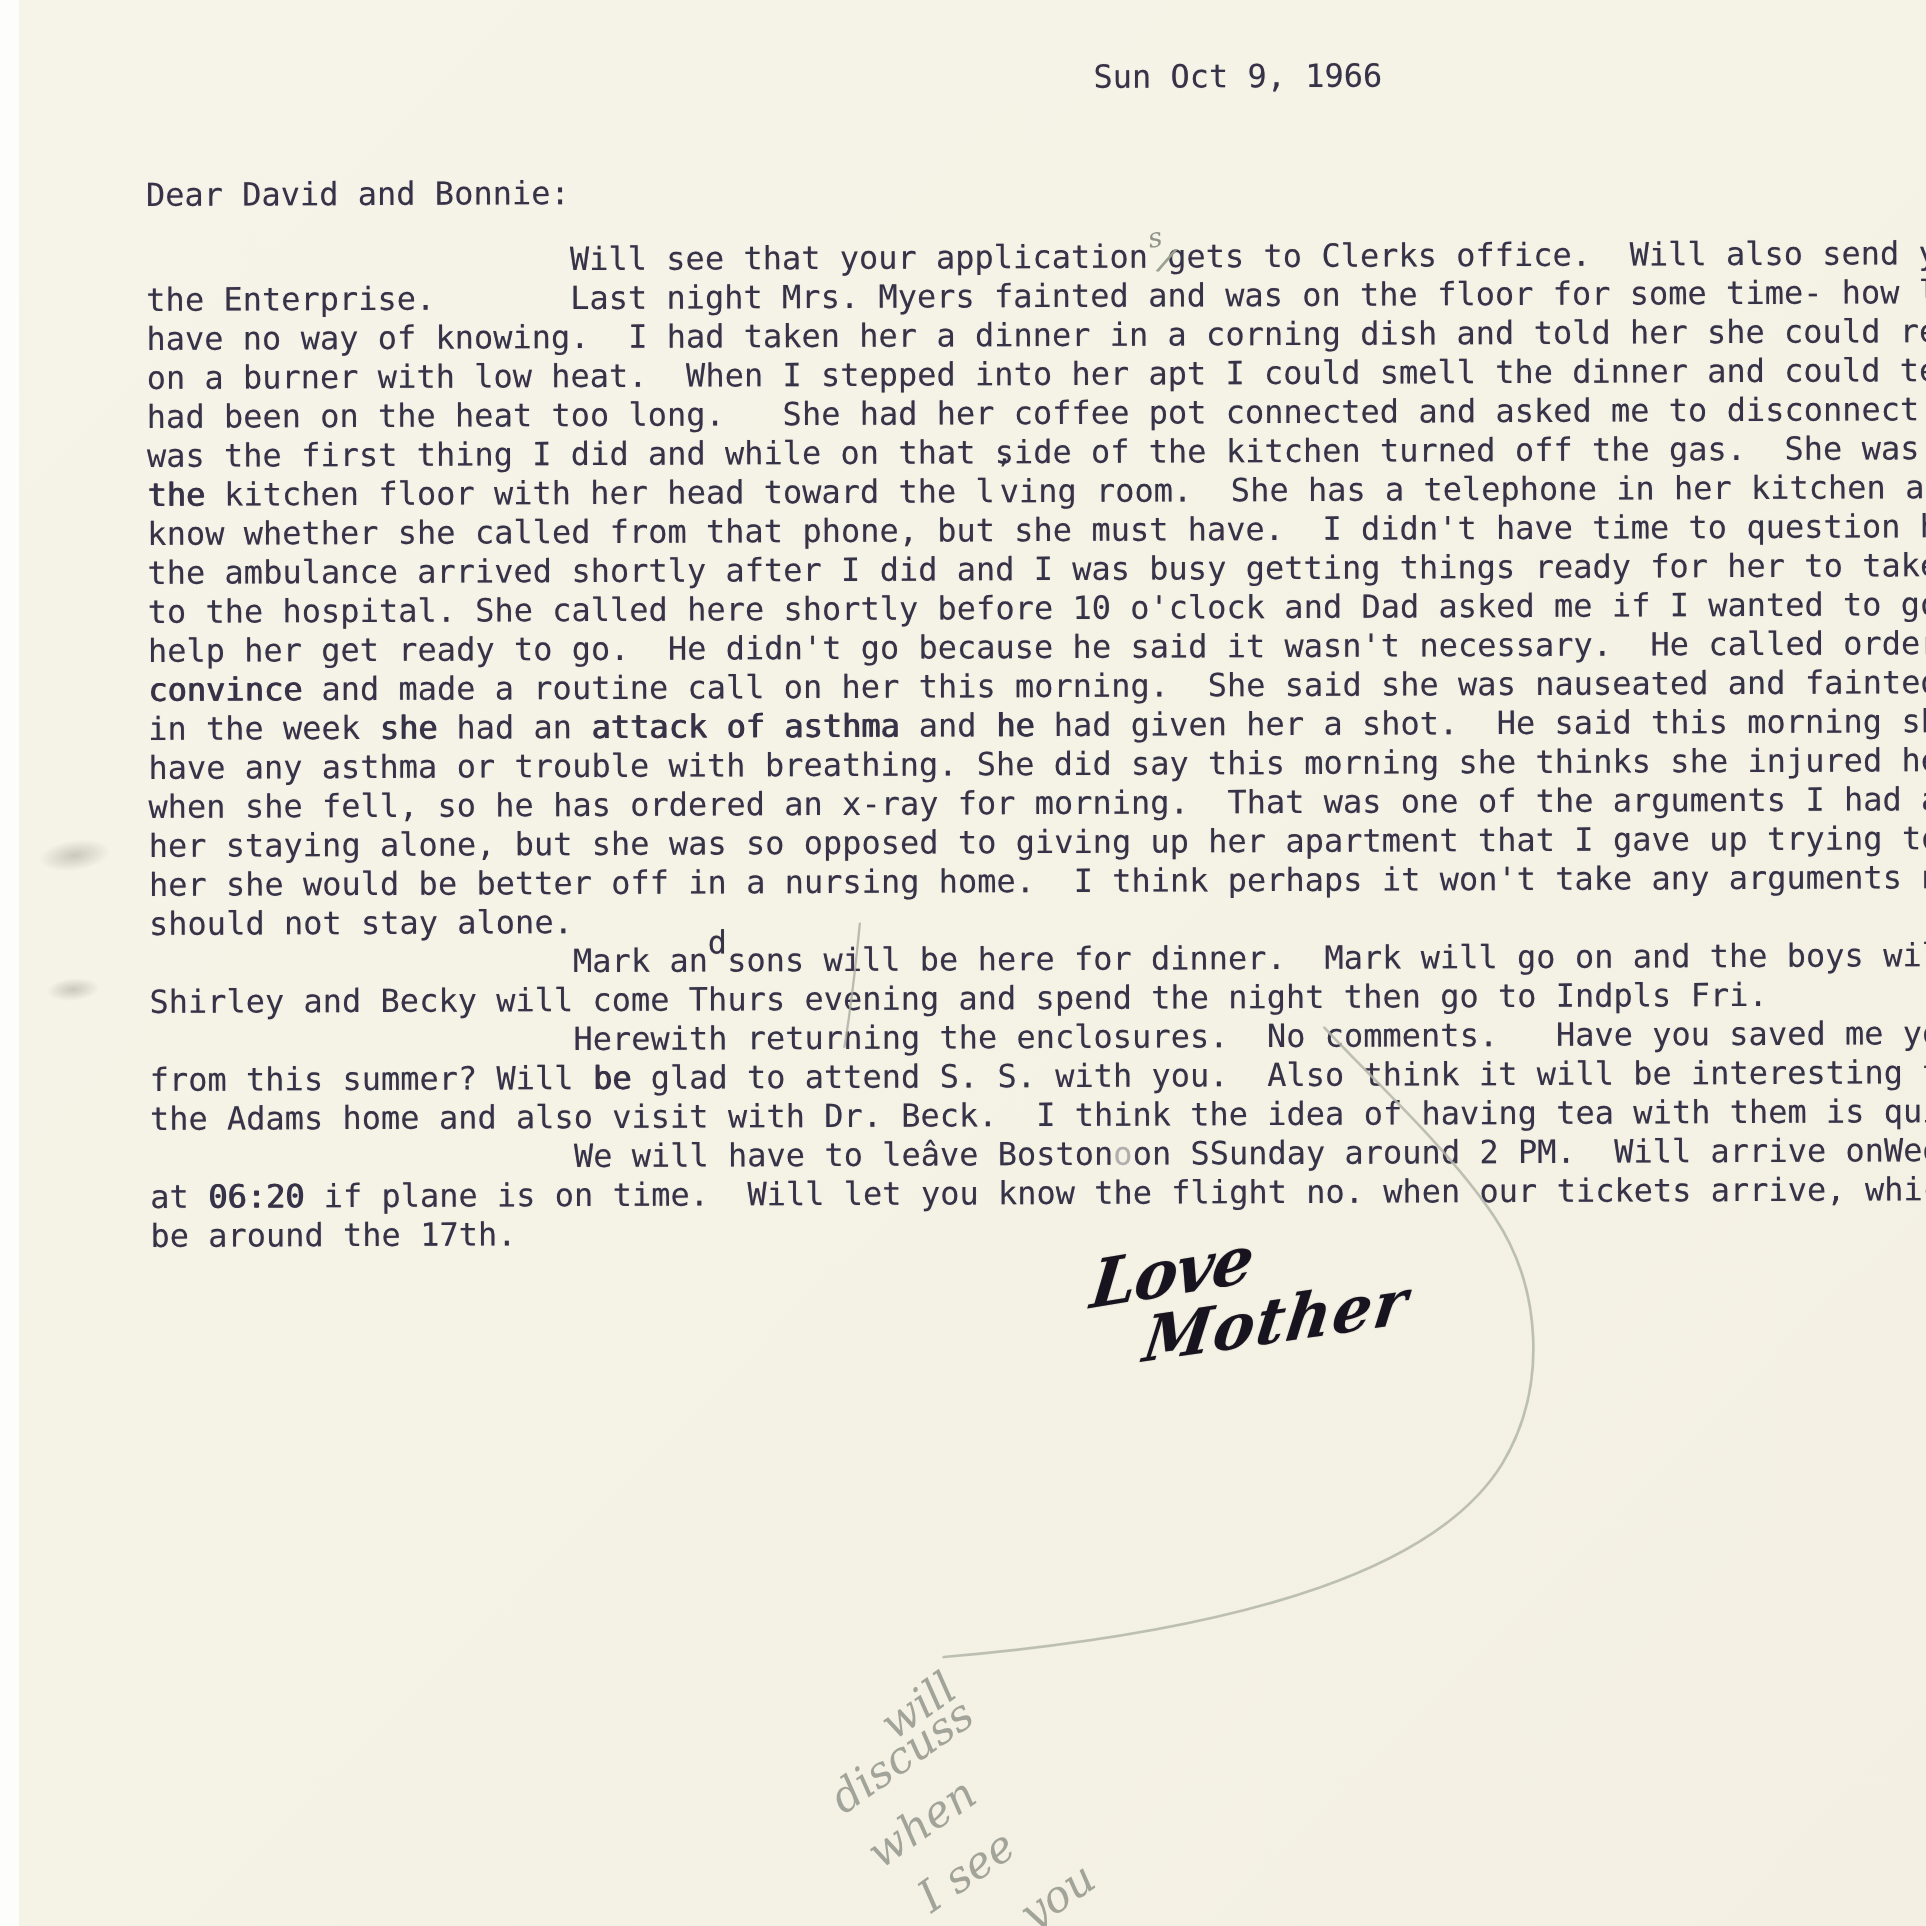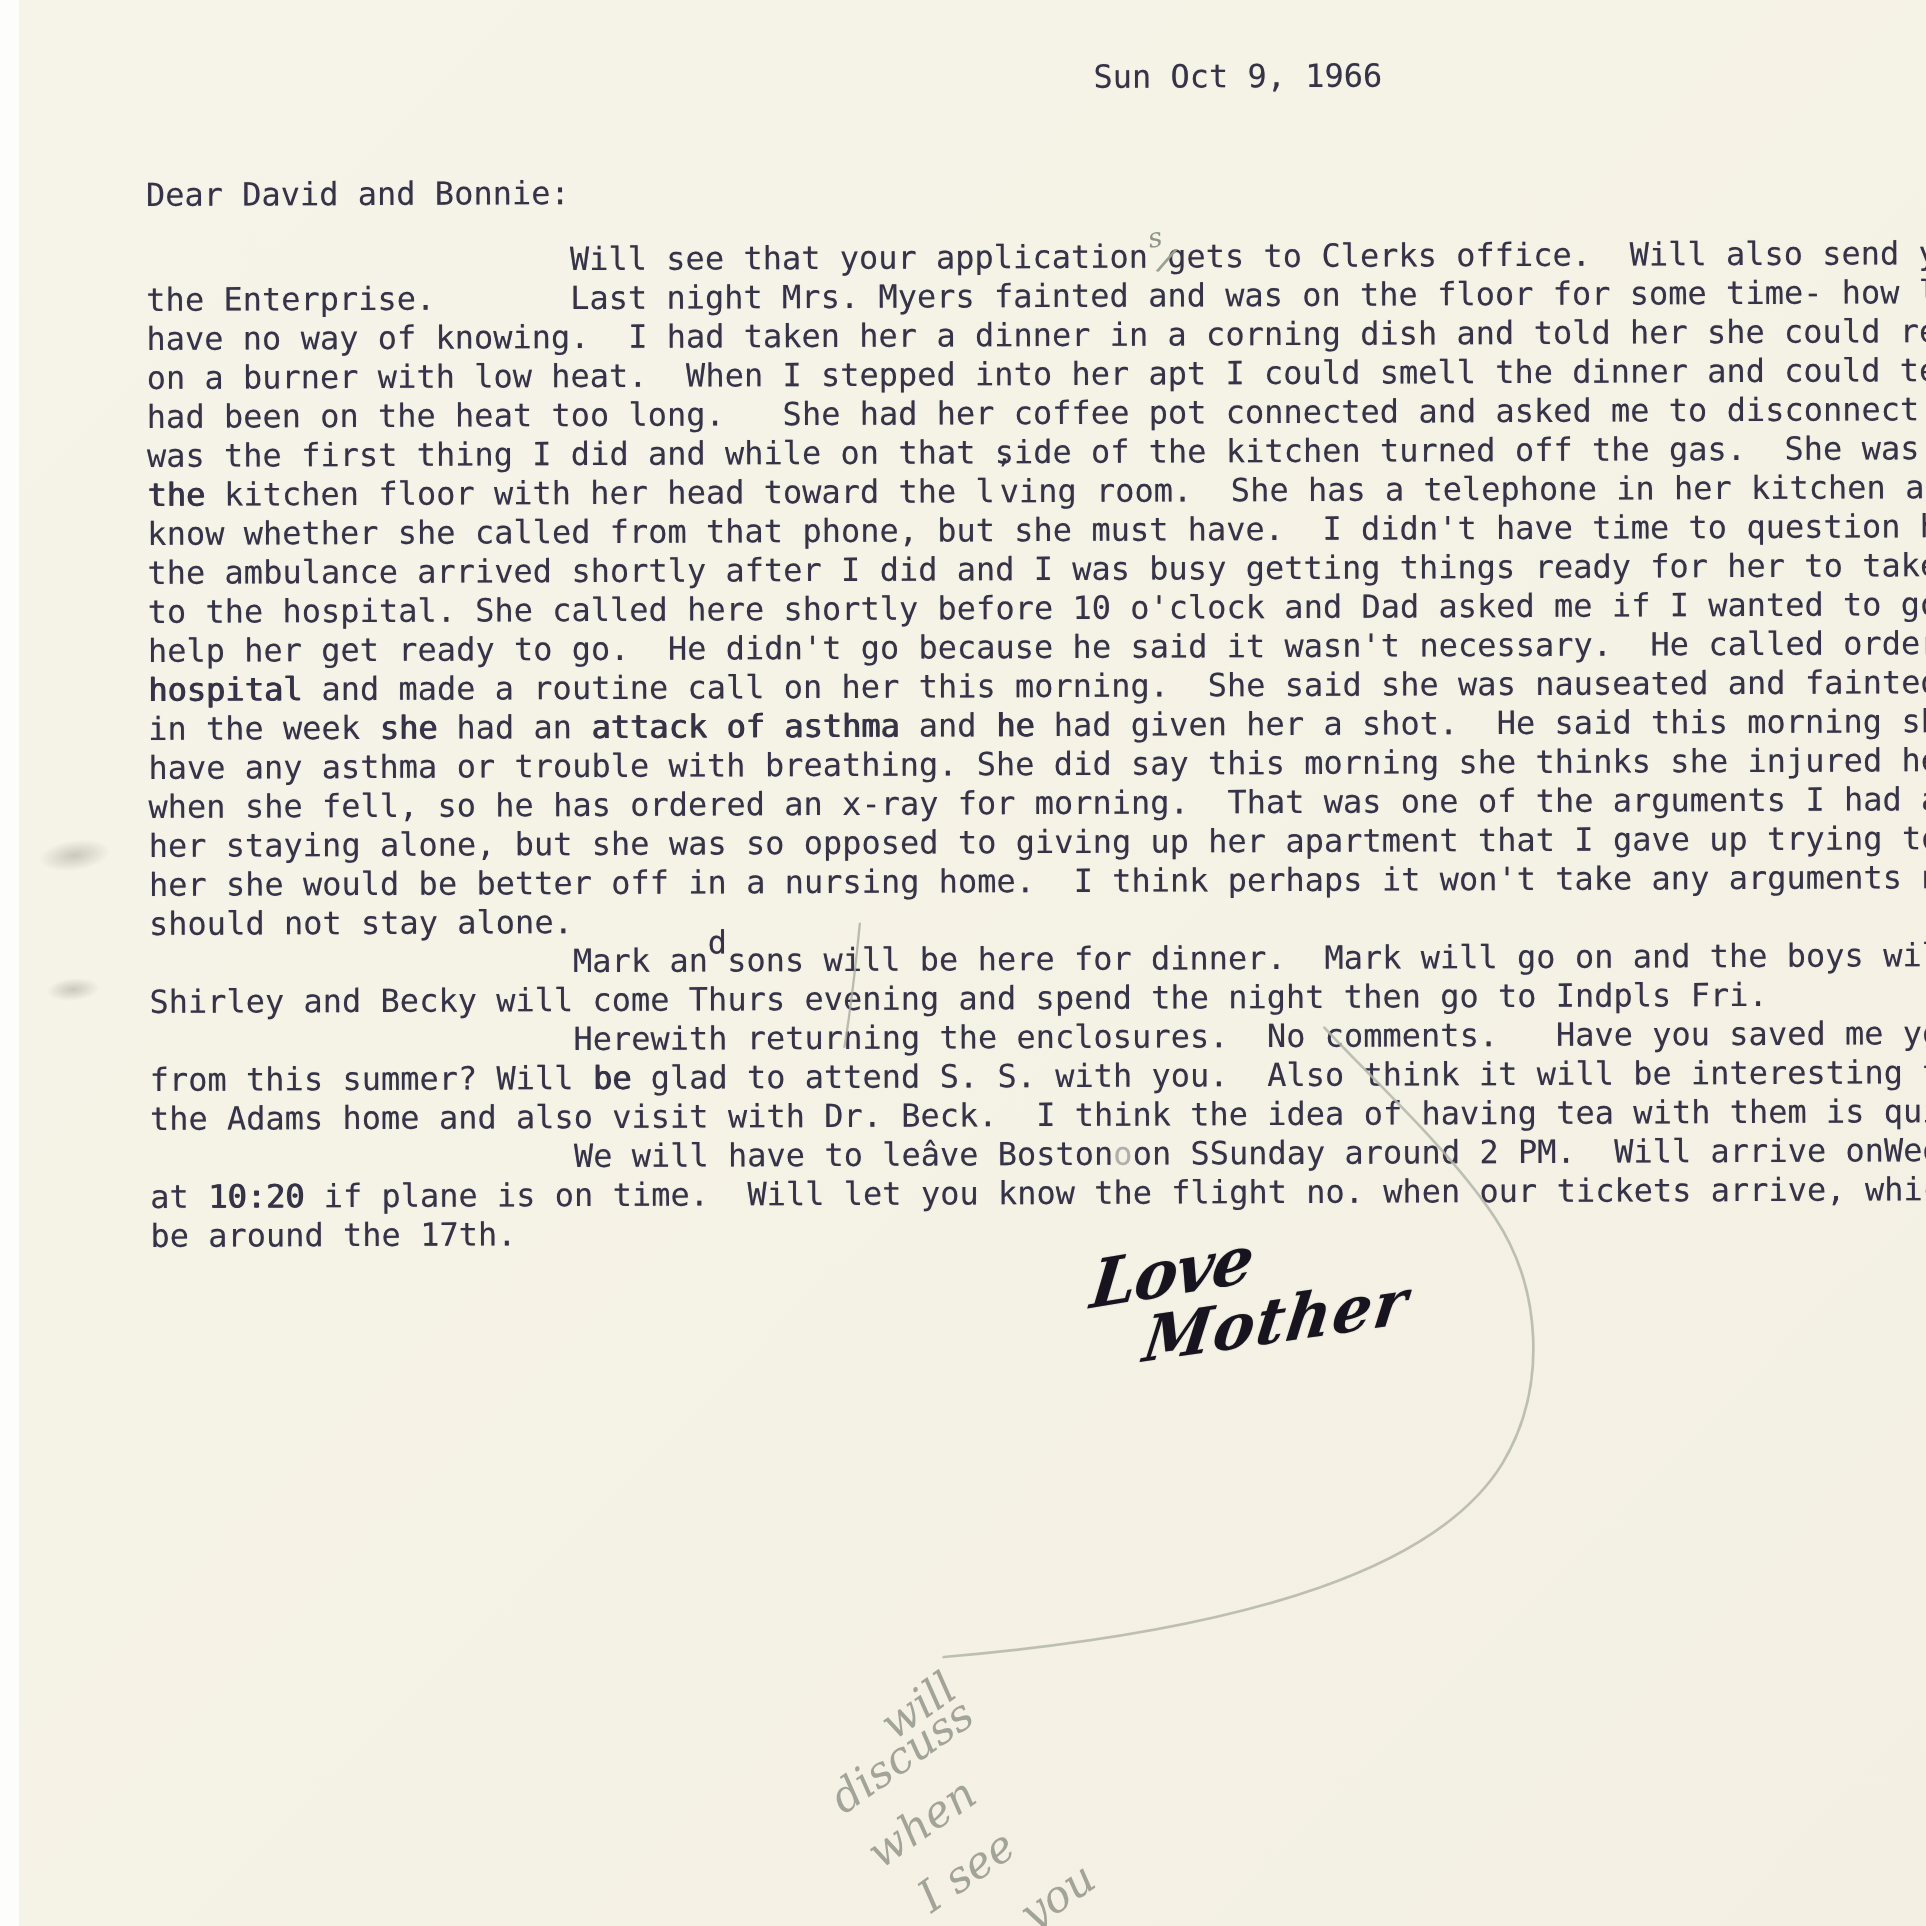--- a/index.html
+++ b/index.html
@@ -62,34 +62,34 @@
           <div class="line"><span>the Enterprise.       Last night Mrs. Myers fainted and was on the floor for some time- how long I</span></div>
           <div class="line"><span>have no way of knowing.  I had taken her a dinner in a corning dish and told her she could reheat it</span></div>
           <div class="line"><span>on a burner with low heat.  When I stepped into her apt I could smell the dinner and could tell it</span></div>
           <div class="line"><span>had been on the heat too long.   She had her coffee pot connected and asked me to disconnect it. That</span></div>
           <div class="line"><span>was the first thing I did and while on that side of the kitchen turned off the gas.  She was lying on</span></div>
           <div class="line"><span class="ovr">the</span><span> kitchen floor with her head toward the l</span><span class="tick">’</span><span>ving room.  She has a telephone in her kitchen and I don't</span></div>
           <div class="line"><span>know whether she called from that phone, but she must have.  I didn't have time to question her since</span></div>
           <div class="line"><span>the ambulance arrived shortly after I did and I was busy getting things ready for her to take with her</span></div>
           <div class="line"><span>to the hospital. She called here shortly before 10 o'clock and Dad asked me if I wanted to go down and</span></div>
           <div class="line"><span>help her get ready to go.  He didn't go because he said it wasn't necessary.  He called orders into the</span></div>
-          <div class="line"><span class="ovr">hospital</span><span> and made a routine call on her this morning.  She said she was nauseated and fainted. Earlier</span></div>
+          <div class="line"><span class="ovr">convince</span><span> and made a routine call on her this morning.  She said she was nauseated and fainted. Earlier</span></div>
           <div class="line"><span>in the week </span><span class="ovr">she</span><span> had an </span><span class="ovr">attack of asthma</span><span> and </span><span class="ovr">he</span><span> had given her a shot.  He said this morning she didn't</span></div>
           <div class="line"><span>have any asthma or trouble with breathing. She did say this morning she thinks she injured her hip</span></div>
           <div class="line"><span>when she fell, so he has ordered an x-ray for morning.  That was one of the arguments I had against</span></div>
           <div class="line"><span>her staying alone, but she was so opposed to giving up her apartment that I gave up trying to convince</span></div>
           <div class="line"><span>her she would be better off in a nursing home.  I think perhaps it won't take any arguments now.  She</span></div>
           <div class="line"><span>should not stay alone.</span></div>
           <div class="line"><span>                      Mark an</span><span class="type-sup">d</span><span>sons will be here for dinner.  Mark will go on and the boys will stay.</span></div>
           <div class="line"><span>Shirley and Becky will come Thurs evening and spend the night then go to Indpls Fri.</span></div>
           <div class="line"><span>                      Herewith returning the enclosures.  No comments.   Have you saved me your sermons</span></div>
           <div class="line"><span>from this summer? Will </span><span class="ovr">be</span><span> glad to attend S. S. with you.  Also think it will be interesting to visit</span></div>
           <div class="line"><span>the Adams home and also visit with Dr. Beck.  I think the idea of having tea with them is quite nice.</span></div>
           <div class="line"><span>                      We will have to leâve Boston</span><span class="ghost">o</span><span>on SSunday around 2 PM.  Will arrive onWed the 26</span></div>
-          <div class="line"><span>at </span><span class="ovr">10:20</span><span> if plane is on time.  Will let you know the flight no. when our tickets arrive, which should</span></div>
+          <div class="line"><span>at </span><span class="ovr">06:20</span><span> if plane is on time.  Will let you know the flight no. when our tickets arrive, which should</span></div>
           <div class="line"><span>be around the 17th.</span></div>
         </div>
 
       <div class="sig sig-love">Love</div>
       <div class="sig sig-mother">Mother</div>
     </div>
 
     <div class="pencil-note">
         <span class="w0">will</span>
         <span class="w1">discuss</span>

